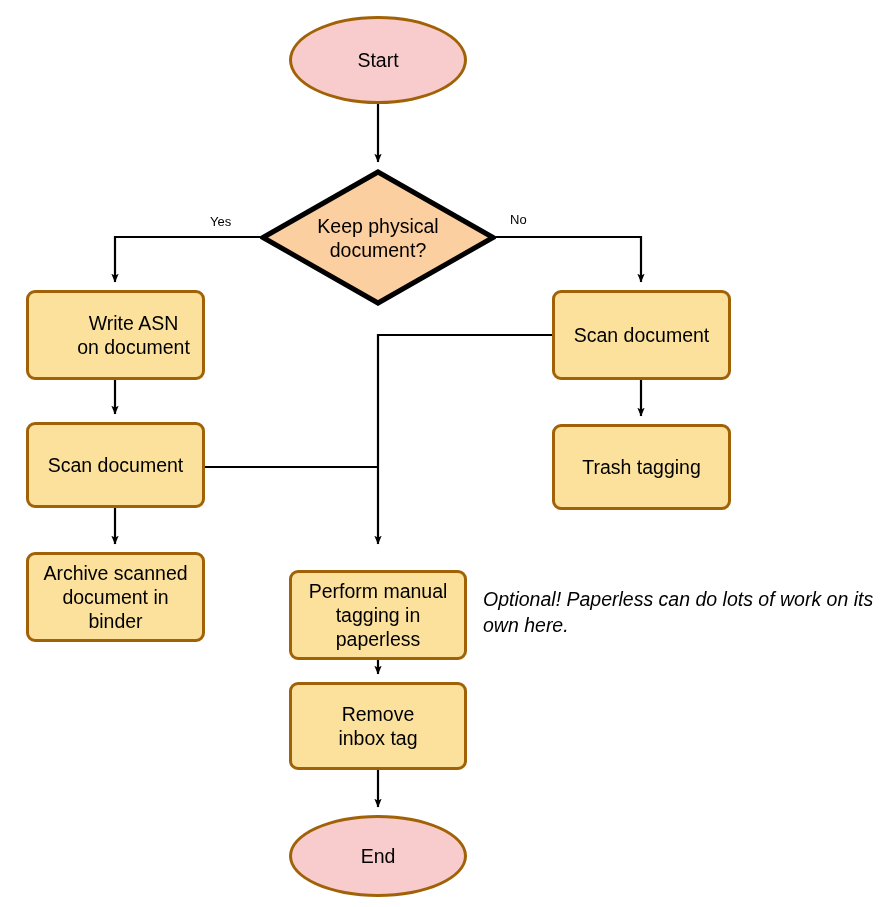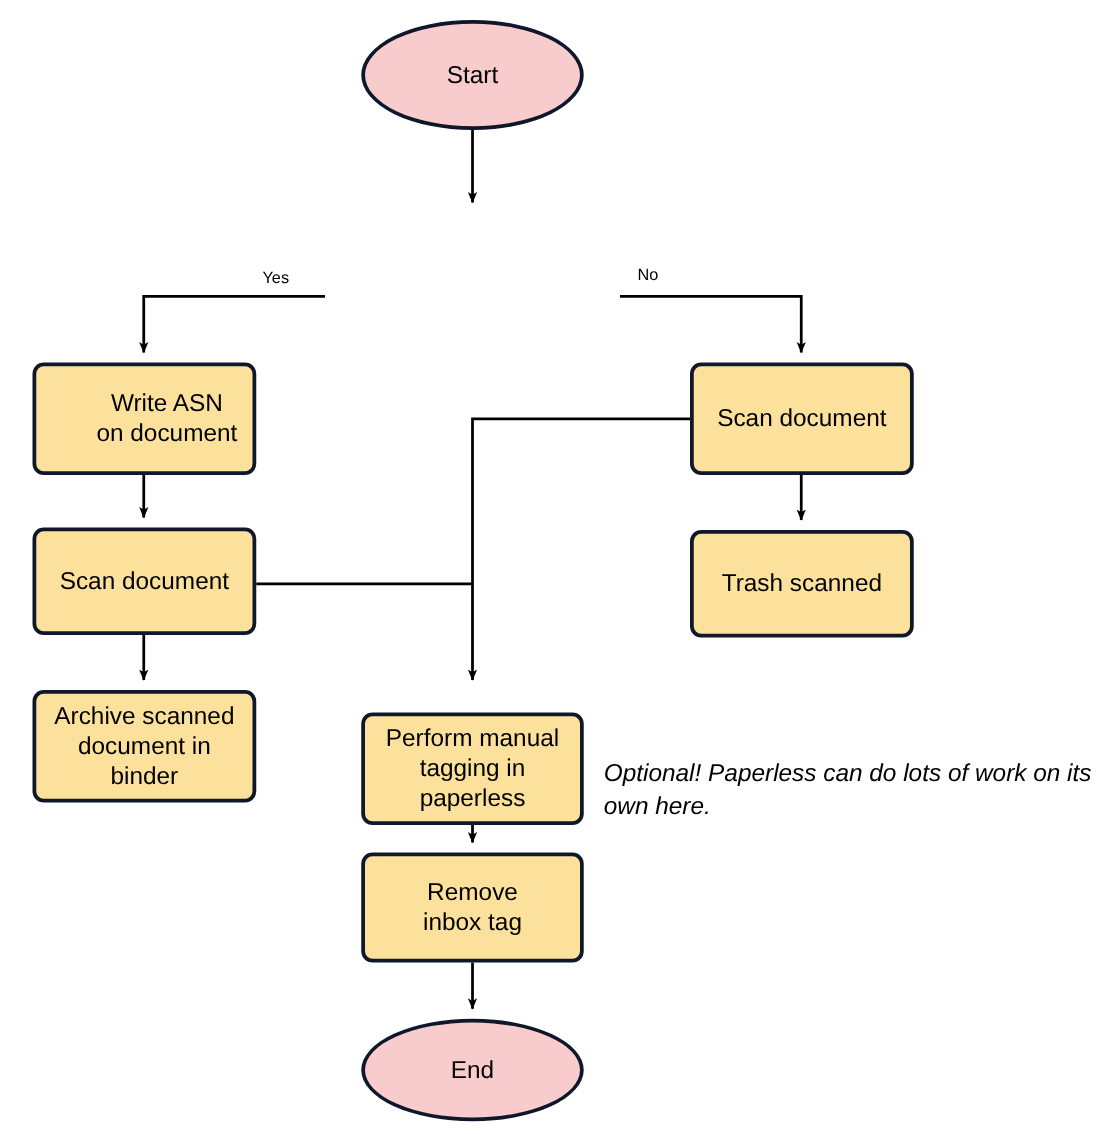--- a/index.html
+++ b/index.html
@@ -29,21 +29,21 @@
   .node {
     position: absolute;
     box-sizing: border-box;
     display: flex;
     align-items: center;
     justify-content: center;
     text-align: center;
     color: #000000;
     font-size: 19.5px;
     line-height: 24px;
-    border: 3px solid #0f172a;
+    border: 3px solid #a16207;
     white-space: pre-line;
   }
   .node-process {
     border-radius: 9px;
     background: #fce19c;
   }
   .node-terminator {
     border-radius: 50%;
     background: #f8cccc;
   }
@@ -112,20 +112,27 @@
 
     <path d="M378,642 L378,674" fill="none" stroke="#000000" stroke-width="2.2" marker-end="url(#arrowhead)"></path>
 
     <path d="M378,770 L378,807" fill="none" stroke="#000000" stroke-width="2.2" marker-end="url(#arrowhead)"></path>
   </svg>
 
   <div class="node node-terminator" style="left:289px; top:16px; width:178px; height:88px;">
     <span>Start</span>
   </div>
 
+  <div class="node node-decision" style="left:260px; top:169px; width:236px; height:137px;">
+    <svg class="decision-shape" viewBox="0 0 236 137" preserveAspectRatio="none" aria-hidden="true">
+      <polygon points="118,3 233,68.5 118,134 3,68.5" fill="#fccfa0" stroke="#000000" stroke-width="5" stroke-linejoin="miter" vector-effect="non-scaling-stroke"></polygon>
+    </svg>
+    <span class="decision-label">Keep physical
+document?</span>
+  </div>
 
   <div class="edge-label" style="left:210px; top:211px;">Yes</div>
 
   <div class="edge-label" style="left:510px; top:209px;">No</div>
 
   <div class="node node-process" style="left:26px; top:290px; width:179px; height:90px;padding-left:36px;">
     <span>Write ASN
 on document</span>
   </div>
 
@@ -137,33 +144,33 @@
     <span>Archive scanned
 document in
 binder</span>
   </div>
 
   <div class="node node-process" style="left:552px; top:290px; width:179px; height:90px;">
     <span>Scan document</span>
   </div>
 
   <div class="node node-process" style="left:552px; top:424px; width:179px; height:86px;">
-    <span>Trash scanned</span>
+    <span>Trash tagging</span>
   </div>
 
   <div class="node node-process" style="left:289px; top:552px; width:178px; height:90px;margin-top:18px;">
     <span>Perform manual
 tagging in
 paperless</span>
   </div>
 
   <div class="node node-process" style="left:289px; top:682px; width:178px; height:88px;">
     <span>Remove
 inbox tag</span>
   </div>
 
   <div class="node node-terminator" style="left:289px; top:815px; width:178px; height:82px;">
     <span>End</span>
   </div>
 
-  <div class="annotation" style="left:483px; top:586px;margin-top:20px;">Optional! Paperless can do lots of work on its own here.</div>
+  <div class="annotation" style="left:483px; top:586px;">Optional! Paperless can do lots of work on its own here.</div>
 
 </div>
 
 </body></html>

